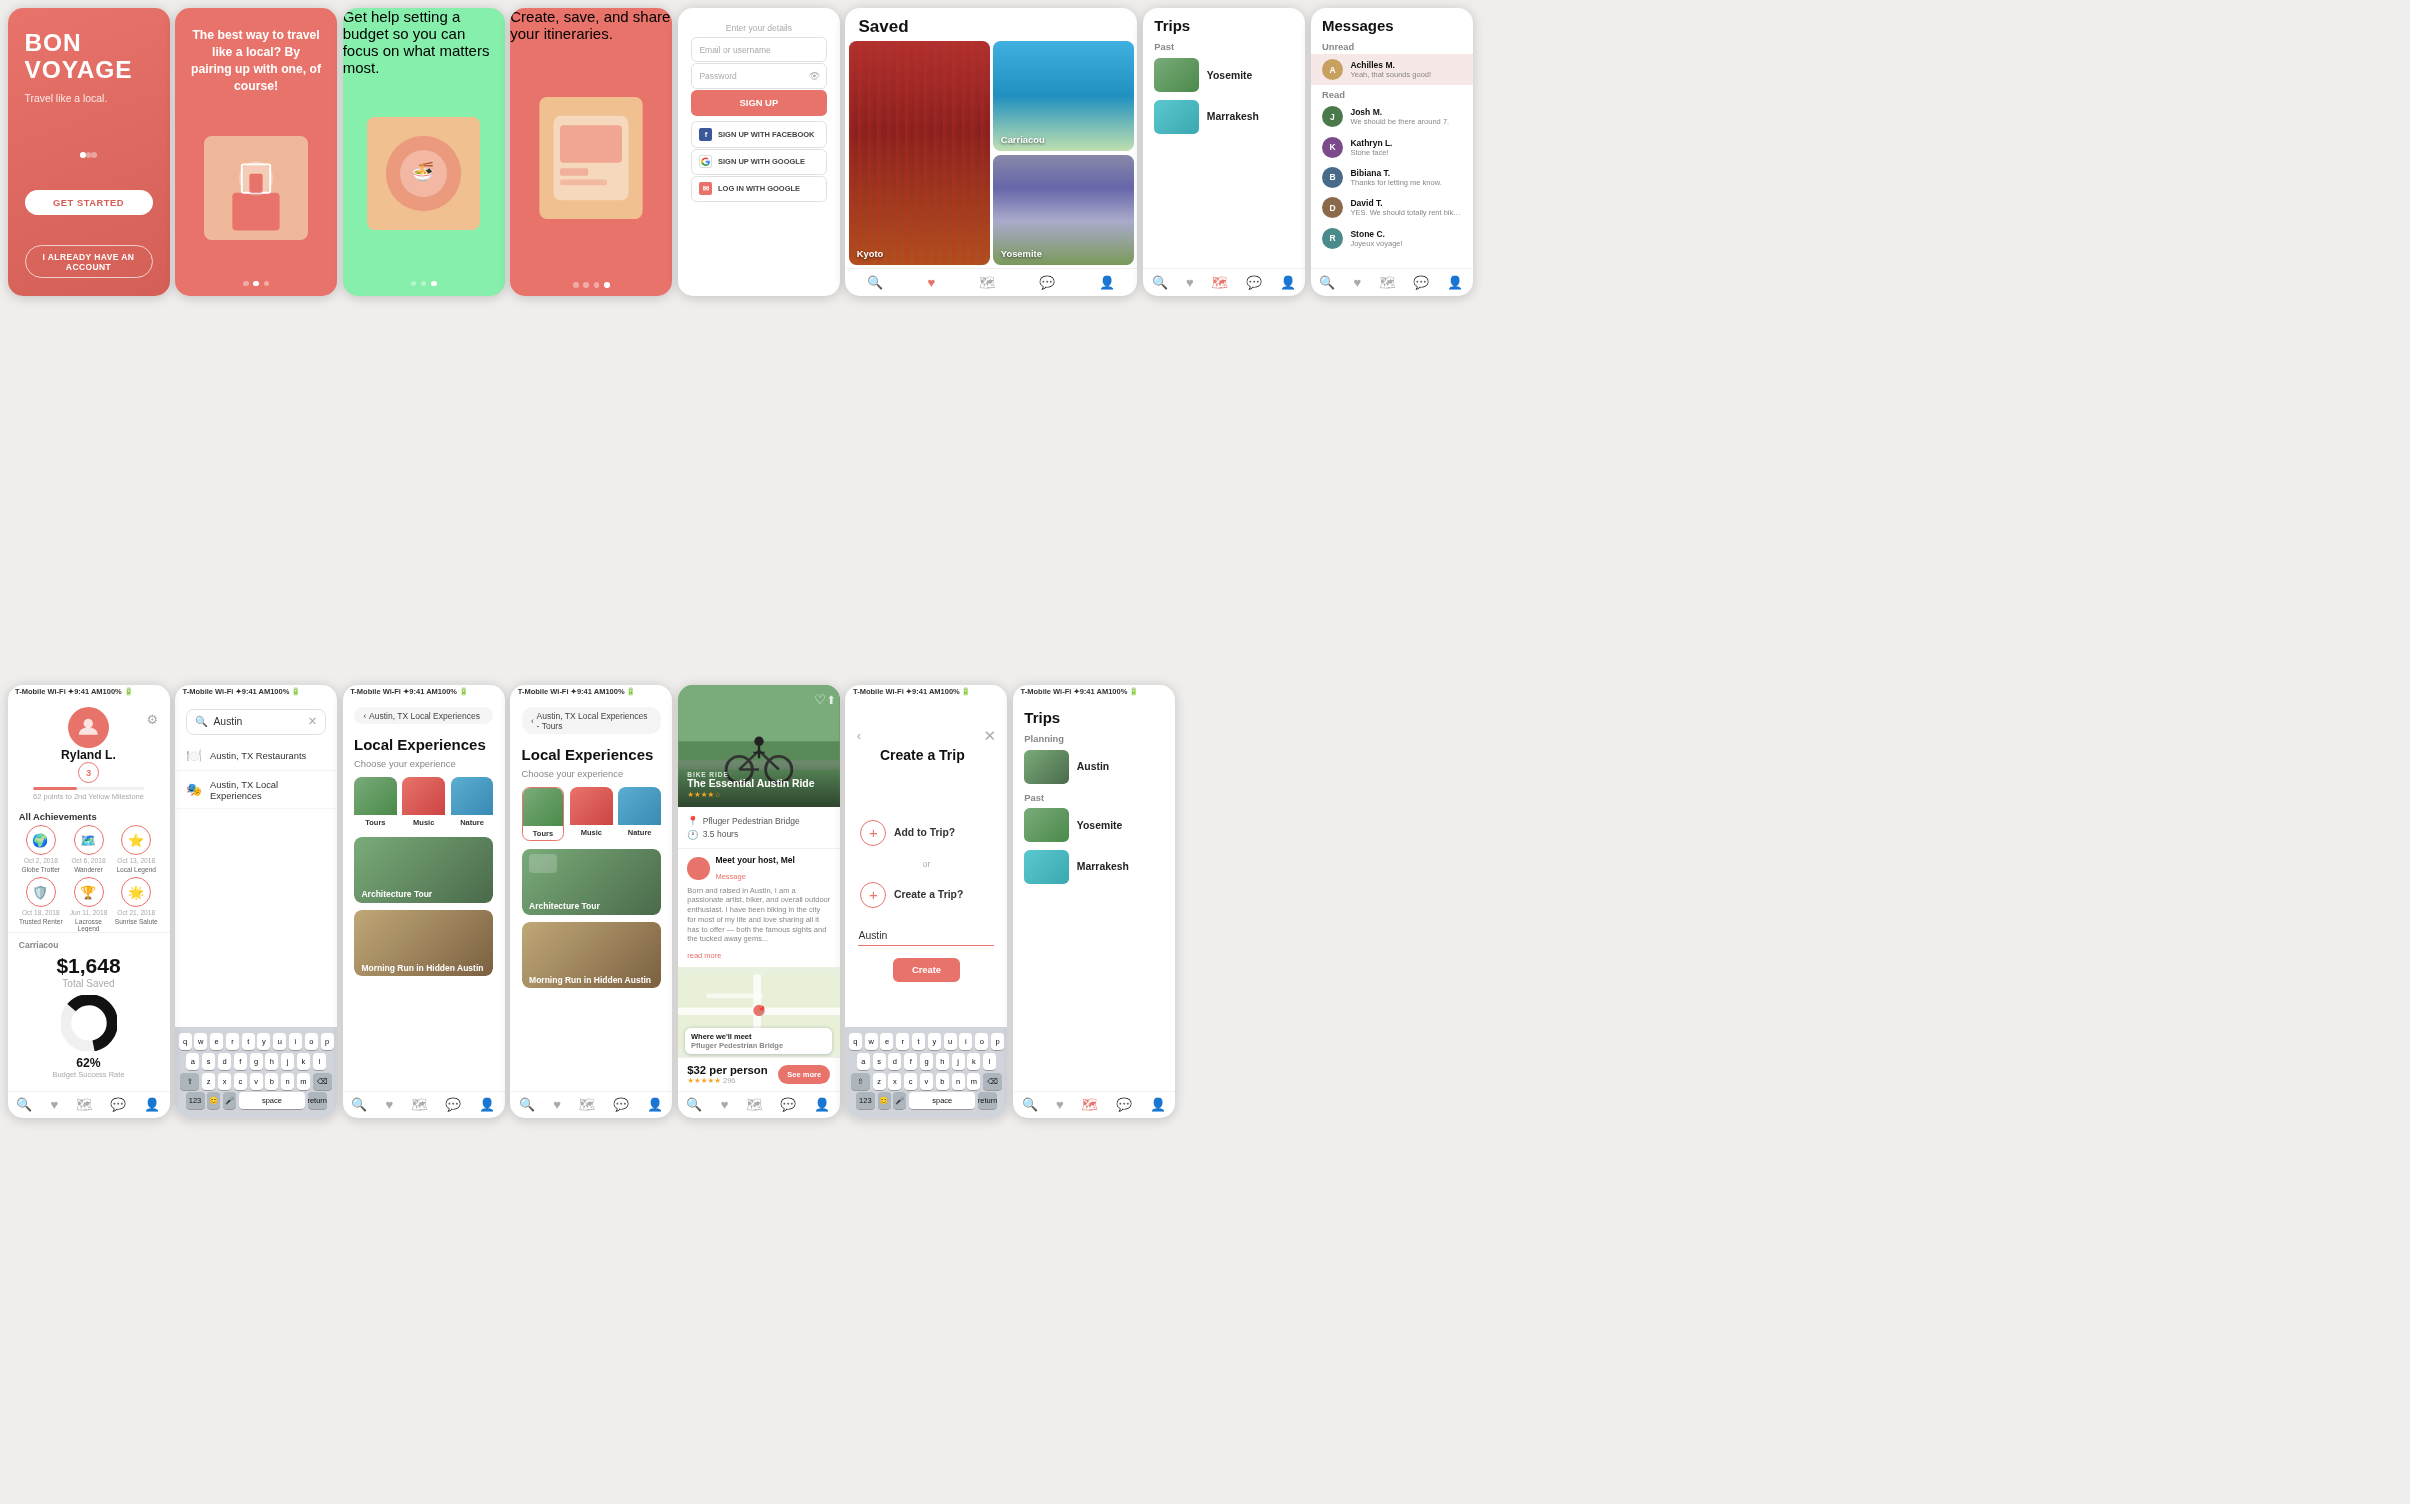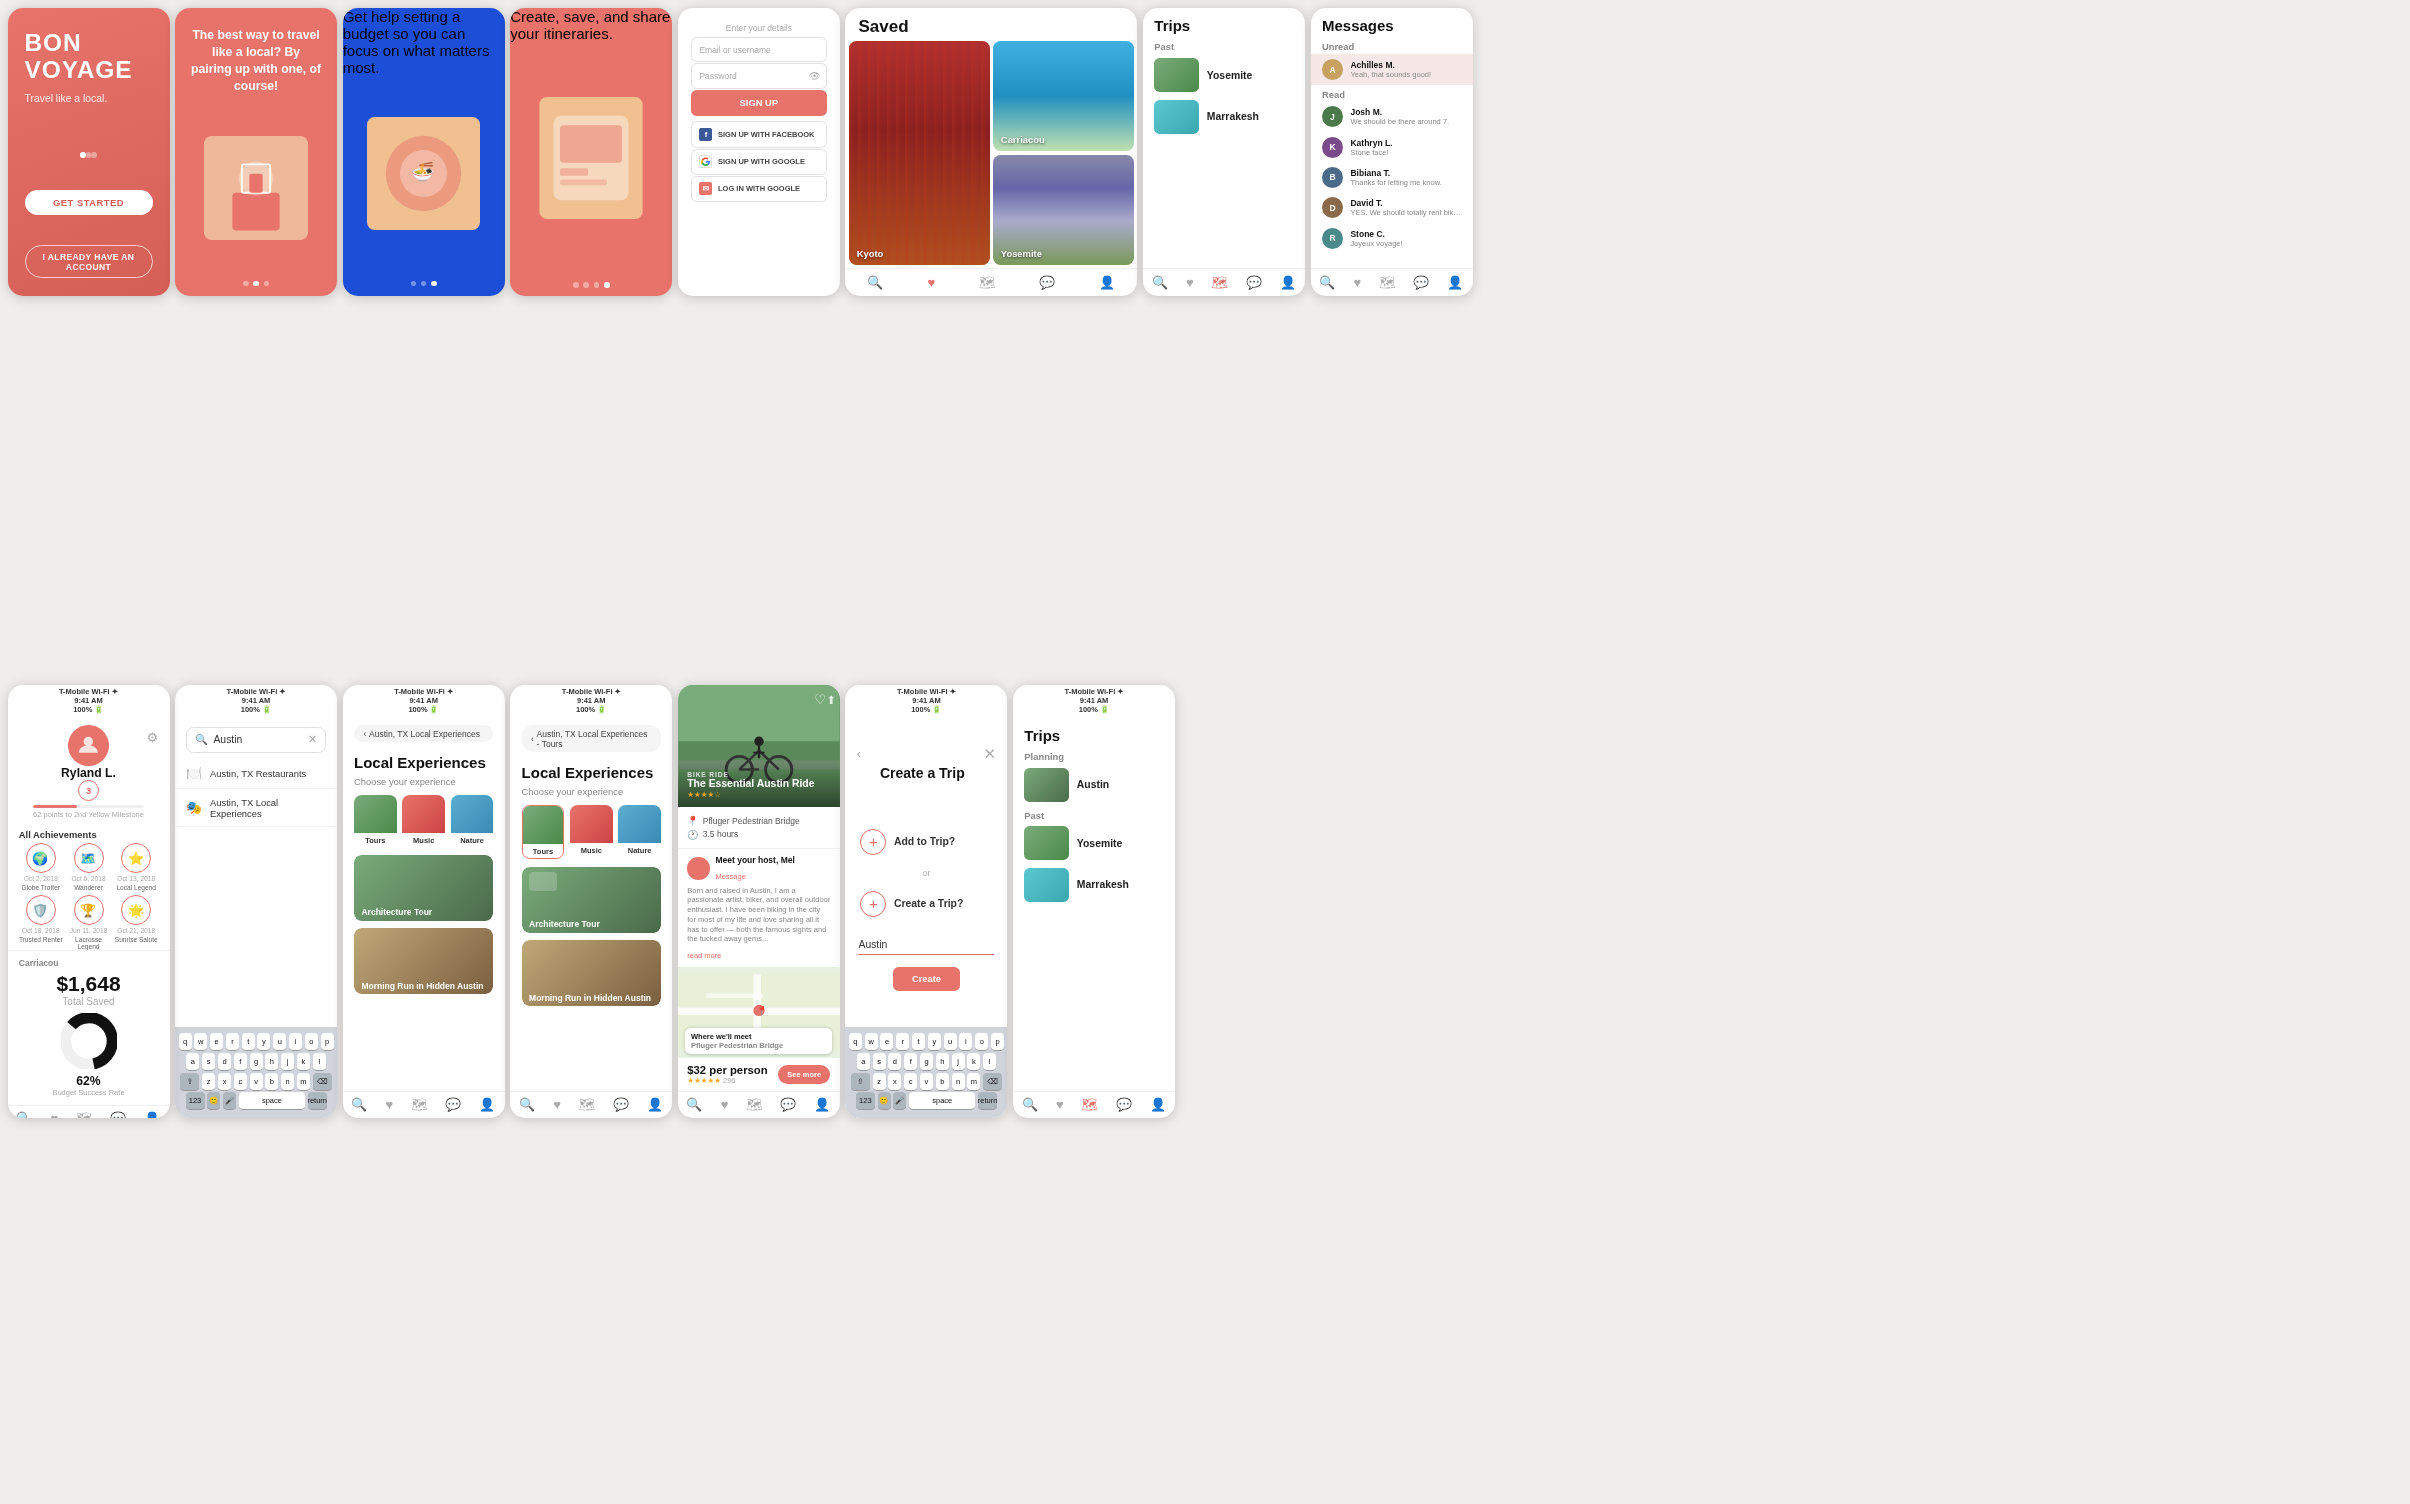--- a/index.html
+++ b/index.html
@@ -98,21 +98,21 @@
       display: flex;
       justify-content: center;
       gap: 4.7px;
       padding: 9.4px 0;
     }
 
     
     .screen-budget-ob {
       width: 162px;
       height: 288px;
-      background: #1d4ed8;
+      background: #86efac;
       border-radius: 15px;
       overflow: hidden;
       display: flex;
       flex-direction: column;
       box-shadow: 0 1.9px 11.3px rgba(0,0,0,0.18);
     }
 
     
     .screen-share-ob {
       width: 162px;
@@ -658,21 +658,20 @@
     
     .status-bar-row {
       display: flex;
       justify-content: flex-start;
       align-items: center;
       padding: 2.8px 7.5px;
       font-size: 7.5px;
       font-weight: 600;
       color: #333;
       flex-shrink: 0;
-      flex-direction: column;
     }
 
     
     .pie-svg { width: 56px; height: 56px; }
 
     
     .filler-illustration {
       flex: 1;
       display: flex;
       align-items: center;

